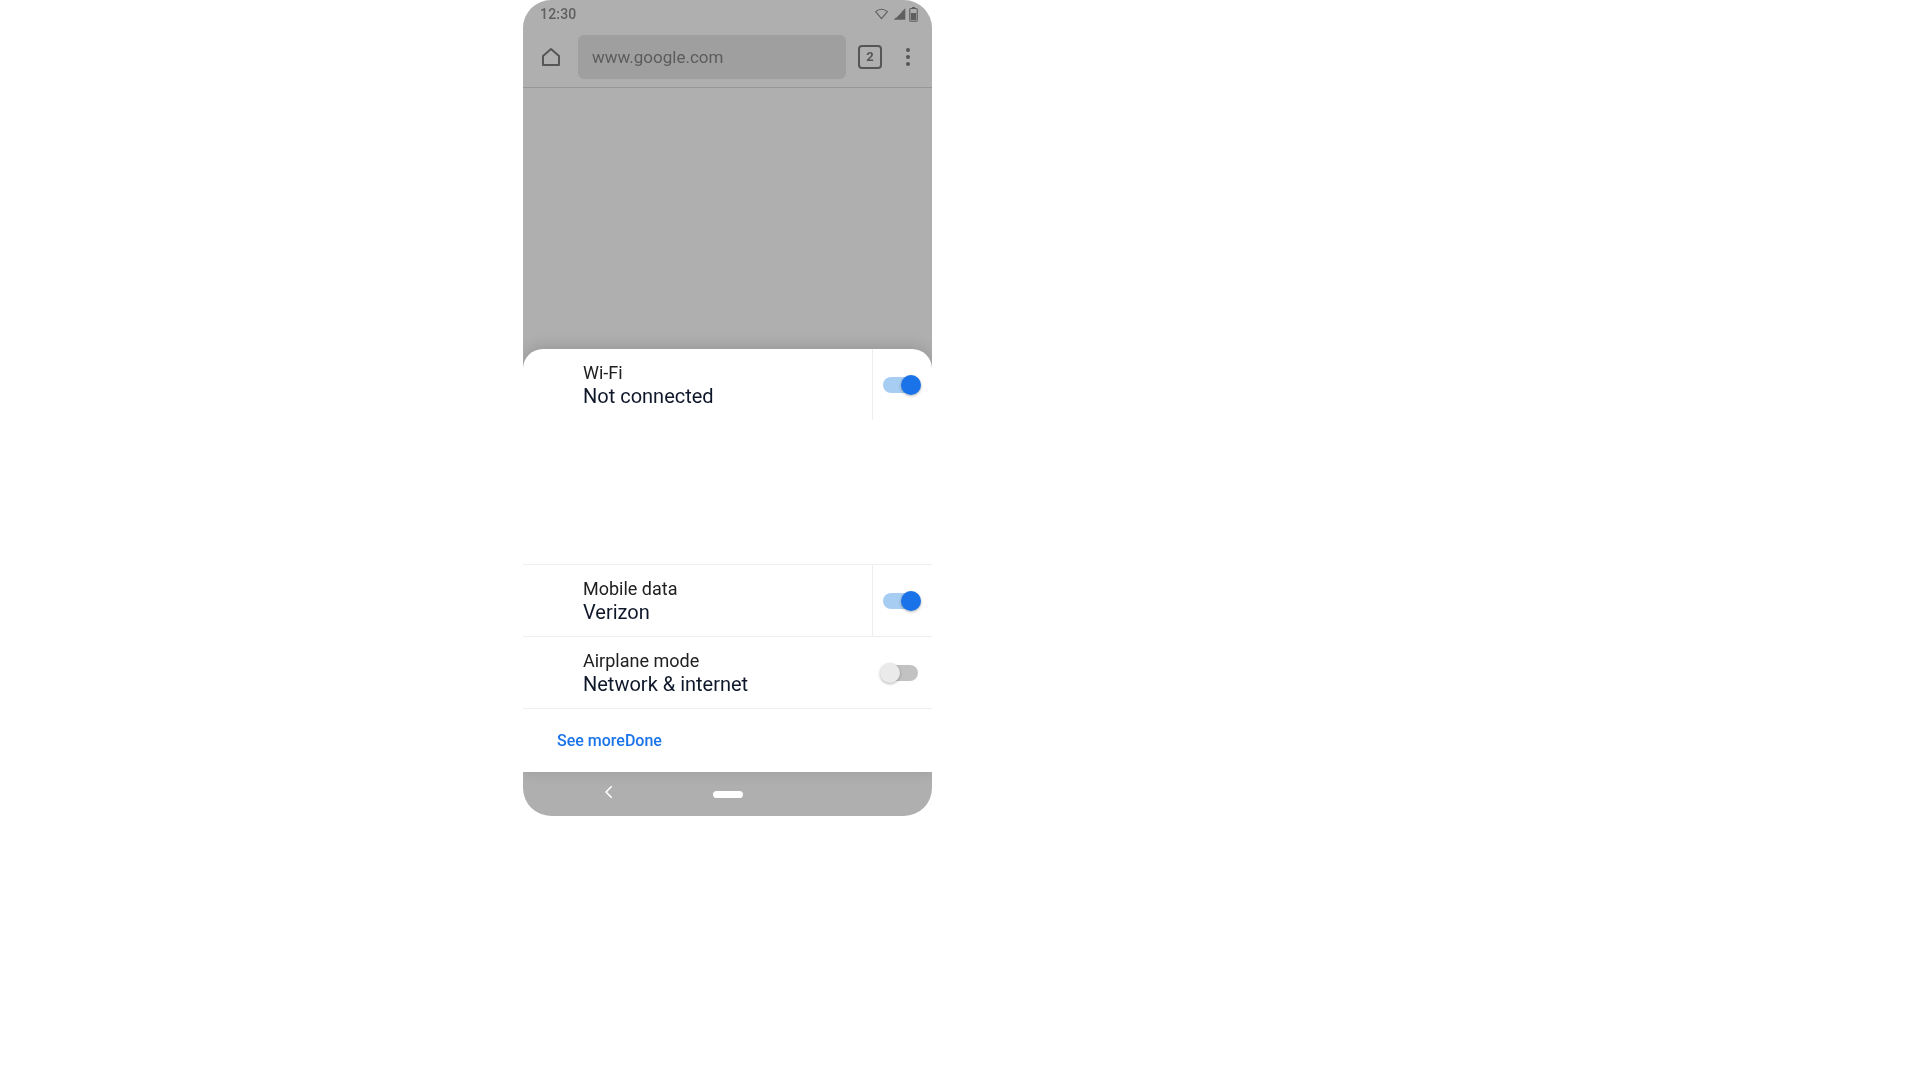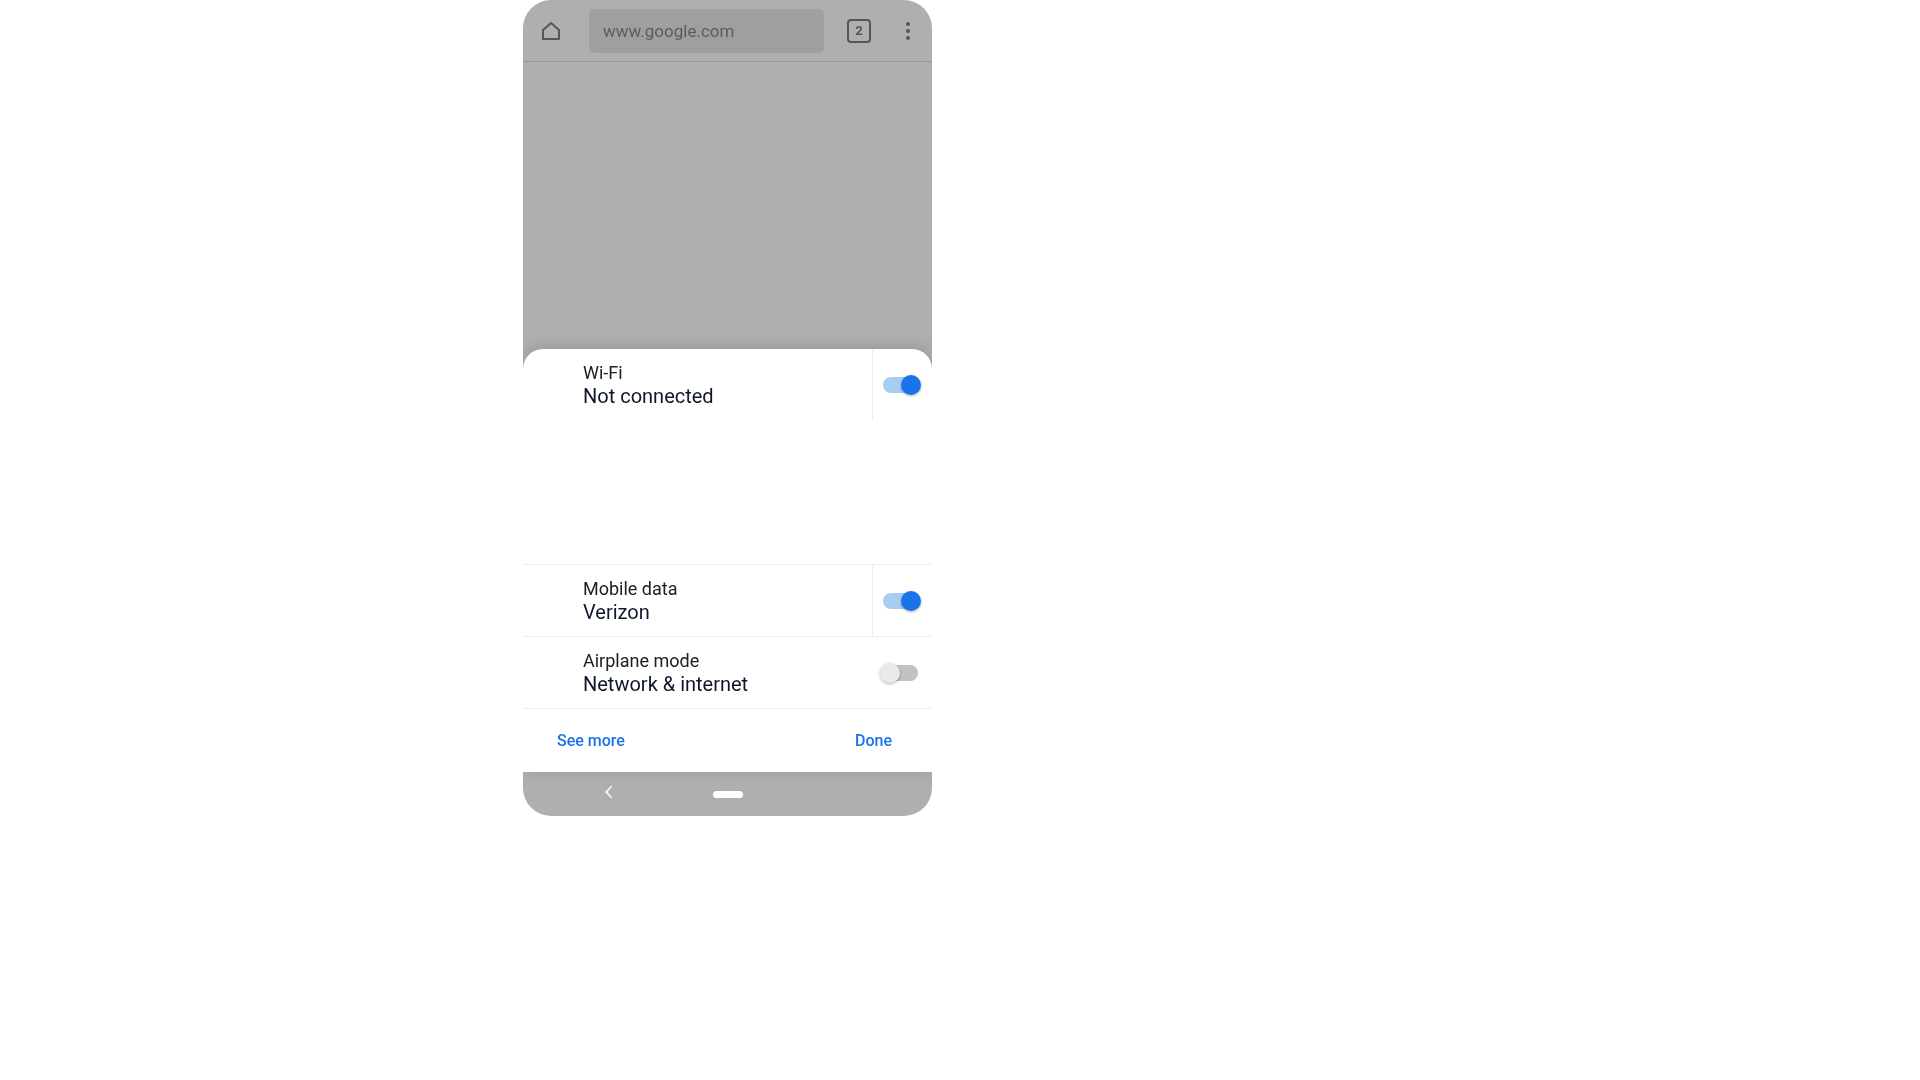--- a/index.html
+++ b/index.html
@@ -47,21 +47,21 @@
     }
     .status-icons svg {
       display: block;
     }
     
     .browser-bar {
       height: 62px;
       display: flex;
       align-items: center;
       padding: 0 10px 0 10px;
-      gap: 20px;
+      gap: 9px;
       border-bottom: 1px solid #969696;
     }
     .home-icon-wrap {
       width: 36px;
       height: 36px;
       display: flex;
       align-items: center;
       justify-content: center;
     }
     .url-field {
@@ -188,21 +188,21 @@
       padding: 18px 20px 14px 20px;
       font-size: 16px;
       color: #222;
     }
     .search-space {
       height: 148px;
     }
     .sheet-footer {
       display: flex;
       align-items: center;
-      justify-content: space-between;
+      justify-content: flex-start;
       padding: 22px 40px 22px 34px;
     }
     .footer-btn {
       font-size: 16px;
       font-weight: 500;
       color: #1a73e8;
     }
     
     .nav-bar {
       position: absolute;
@@ -225,20 +225,37 @@
       height: 7px;
       background: #ffffff;
       border-radius: 6px;
     }
   </style>
 </head>
 <body>
 
 <div class="phone">
 
+  <div class="status-bar">
+    <div class="status-time">12:30</div>
+    <div class="status-icons">
+      <svg width="17" height="14" viewBox="0 0 24 24" fill="none">
+        <path d="M12 20 L2 8 C5 5 8.5 3.8 12 3.8 C15.5 3.8 19 5 22 8 Z" stroke="#5f5f5f" stroke-width="1.8" fill="none"></path>
+      </svg>
+      <svg width="15" height="14" viewBox="0 0 24 24">
+        <path d="M2 22 L22 2 L22 22 Z" fill="#5f5f5f"></path>
+        <path d="M14 9 L6 17" stroke="#afafaf" stroke-width="2.4" stroke-linecap="round"></path>
+      </svg>
+      <svg width="9" height="15" viewBox="0 0 12 20">
+        <rect x="1" y="2" width="10" height="17" rx="1.5" stroke="#5f5f5f" stroke-width="1.5" fill="none"></rect>
+        <rect x="4" y="0" width="4" height="2" fill="#5f5f5f"></rect>
+        <rect x="2.5" y="8" width="7" height="9.5" fill="#5f5f5f"></rect>
+      </svg>
+    </div>
+  </div>
 
   <div class="browser-bar">
     <div class="home-icon-wrap">
       <svg width="24" height="24" viewBox="0 0 24 24" fill="none">
         <path d="M4 11 L12 4 L20 11 L20 20 L4 20 Z" stroke="#565656" stroke-width="2" stroke-linejoin="round" fill="none"></path>
       </svg>
     </div>
     <div class="url-field">
       <span>www.google.com</span>
     </div>

